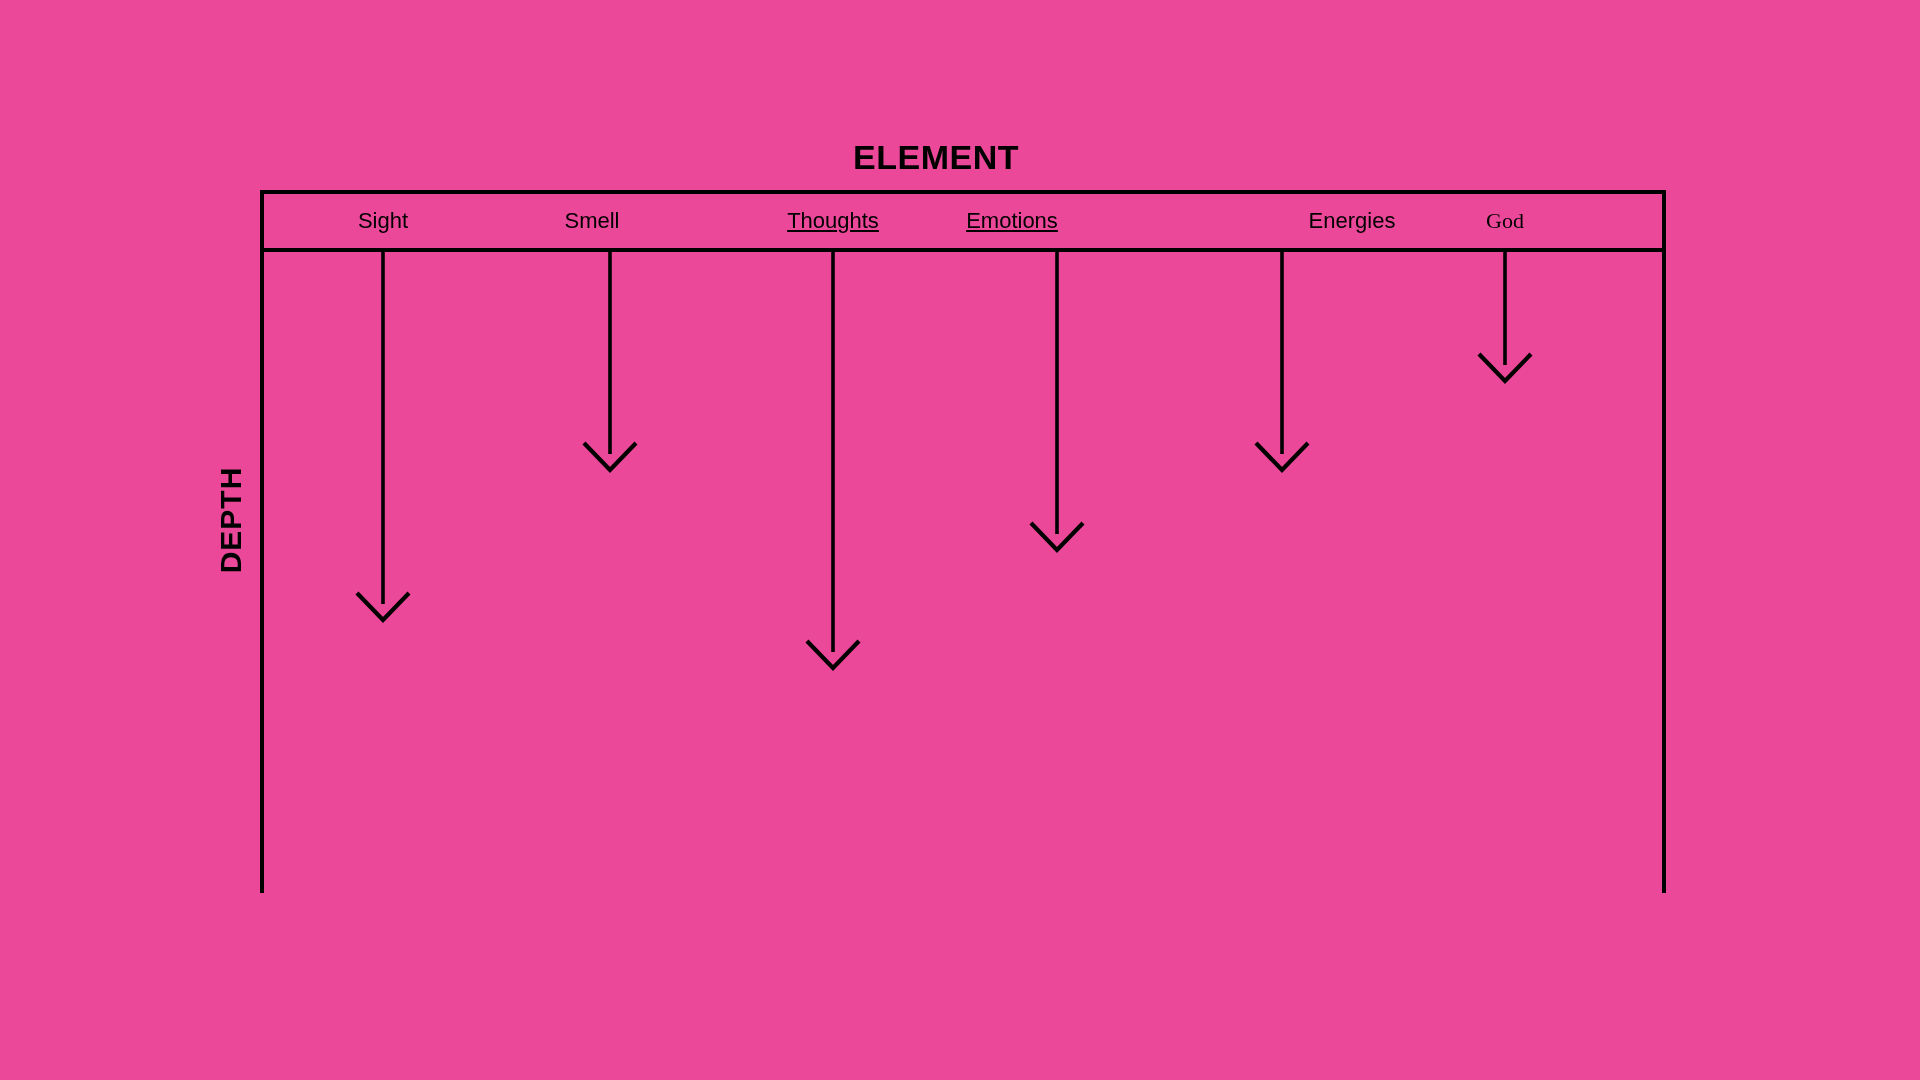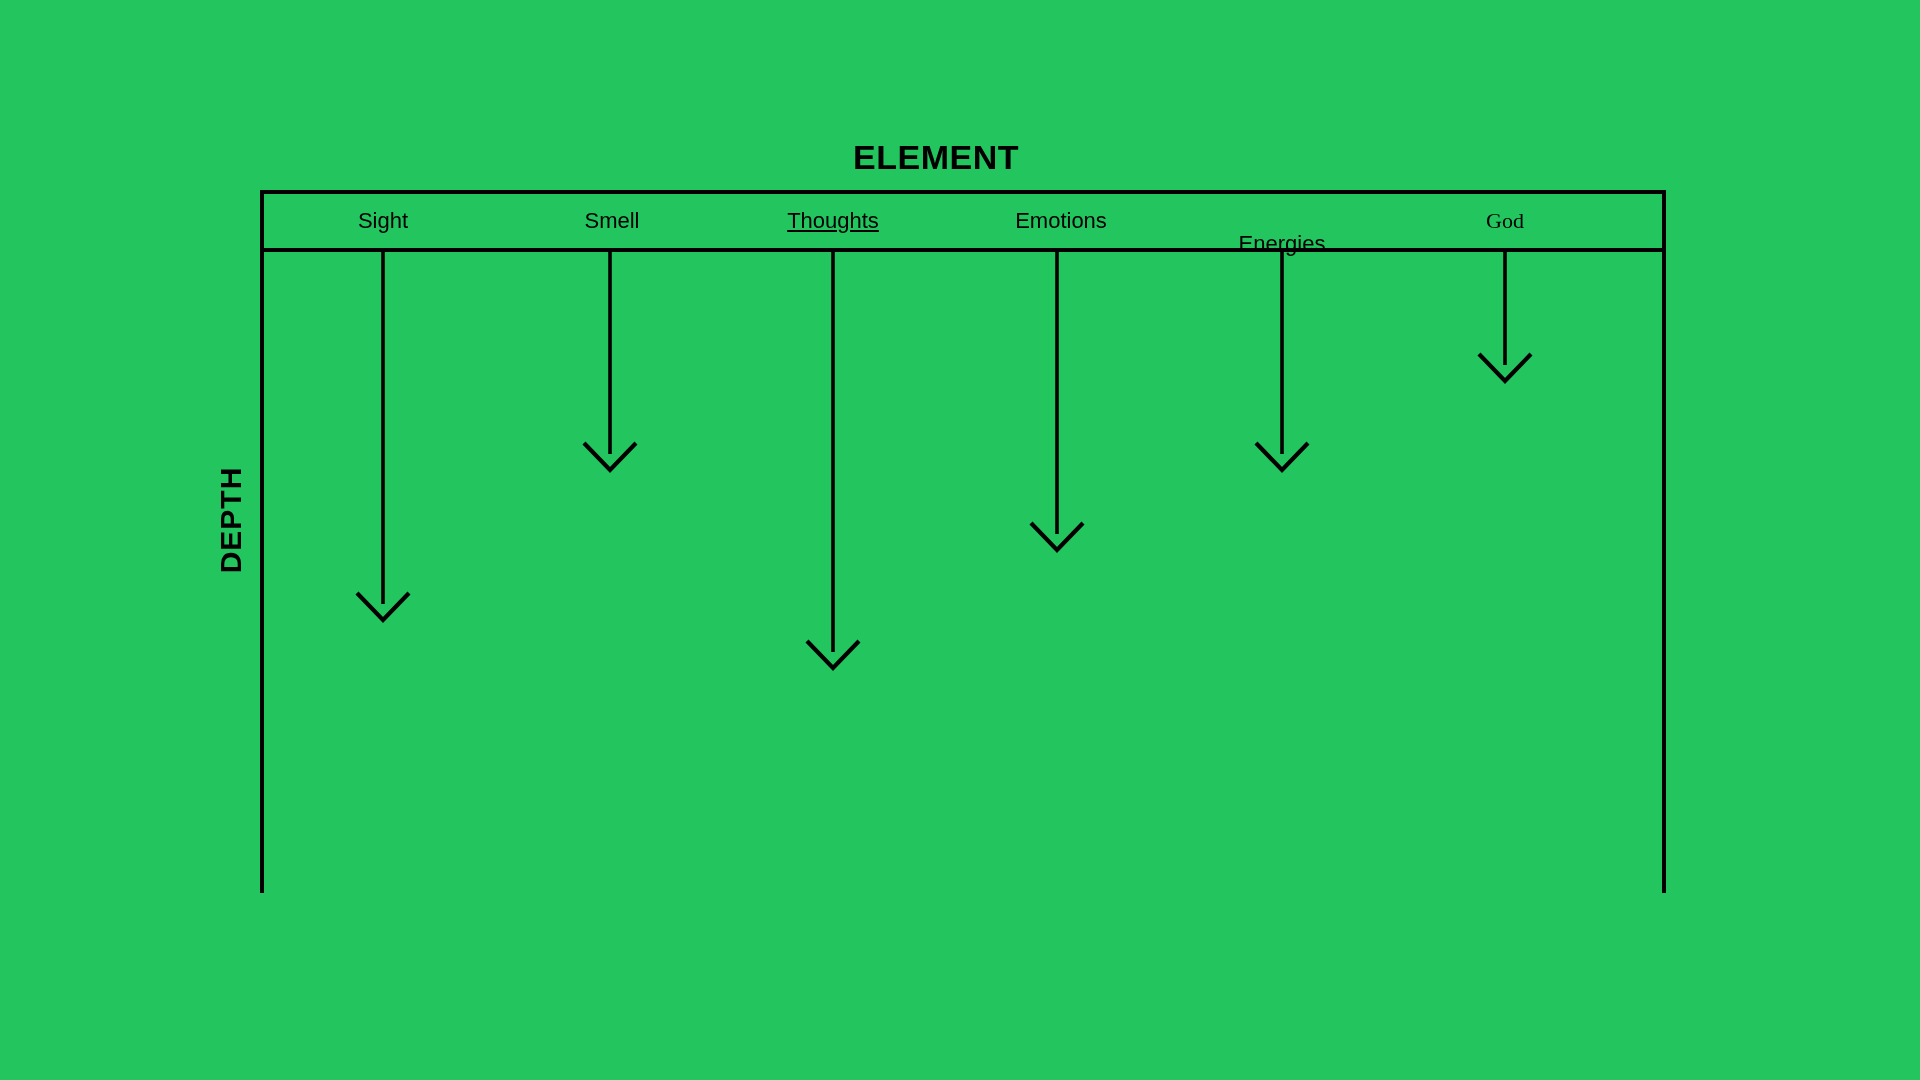--- a/index.html
+++ b/index.html
@@ -4,21 +4,21 @@
 <style>
   html, body {
     margin: 0;
     padding: 0;
     background: #ffffff;
   }
   .canvas {
     position: relative;
     width: 1920px;
     height: 1080px;
-    background: #22c55e;
+    background: #ec4899;
     overflow: hidden;
     font-family: "Liberation Sans", sans-serif;
     color: #000000;
   }
   .chart-title {
     position: absolute;
     left: 936px;
     top: 157px;
     transform: translate(-50%, -50%);
     font-size: 34px;
@@ -63,24 +63,24 @@
 
   <svg class="layer" id="frame-layer" viewBox="0 0 1920 1080">
       <line x1="260" y1="192" x2="1666" y2="192" stroke="#000000" stroke-width="4"></line>
       <line x1="260" y1="250" x2="1666" y2="250" stroke="#000000" stroke-width="4"></line>
       <line x1="262" y1="192" x2="262" y2="893" stroke="#000000" stroke-width="4"></line>
       <line x1="1664" y1="192" x2="1664" y2="893" stroke="#000000" stroke-width="4"></line>
     </svg>
 
   <div id="labels-layer">
       <div class="col-label" style="left: 383px;">Sight</div>
-      <div class="col-label" style="left: 612px;">Smell</div>
+      <div class="col-label" style="left: 592px;">Smell</div>
       <div class="col-label" style="left: 833px; text-decoration: underline;">Thoughts</div>
-      <div class="col-label" style="left: 1061px;">Emotions</div>
-      <div class="col-label" style="left: 1282px; margin-top: 23px;">Energies</div>
+      <div class="col-label" style="left: 1012px; text-decoration: underline;">Emotions</div>
+      <div class="col-label" style="left: 1352px;">Energies</div>
       <div class="col-label" style="left: 1505px; font-family: Liberation Serif, serif;">God</div>
     </div>
 
   <svg class="layer" id="arrows-layer" viewBox="0 0 1920 1080">
       <g>
         <line x1="383" y1="250" x2="383" y2="604" stroke="#000000" stroke-width="3.6"></line>
         <polyline points="357,593 383,620 409,593" fill="none" stroke="#000000" stroke-width="4.2"></polyline>
       </g>
       <g>
         <line x1="610" y1="250" x2="610" y2="454" stroke="#000000" stroke-width="3.6"></line>

